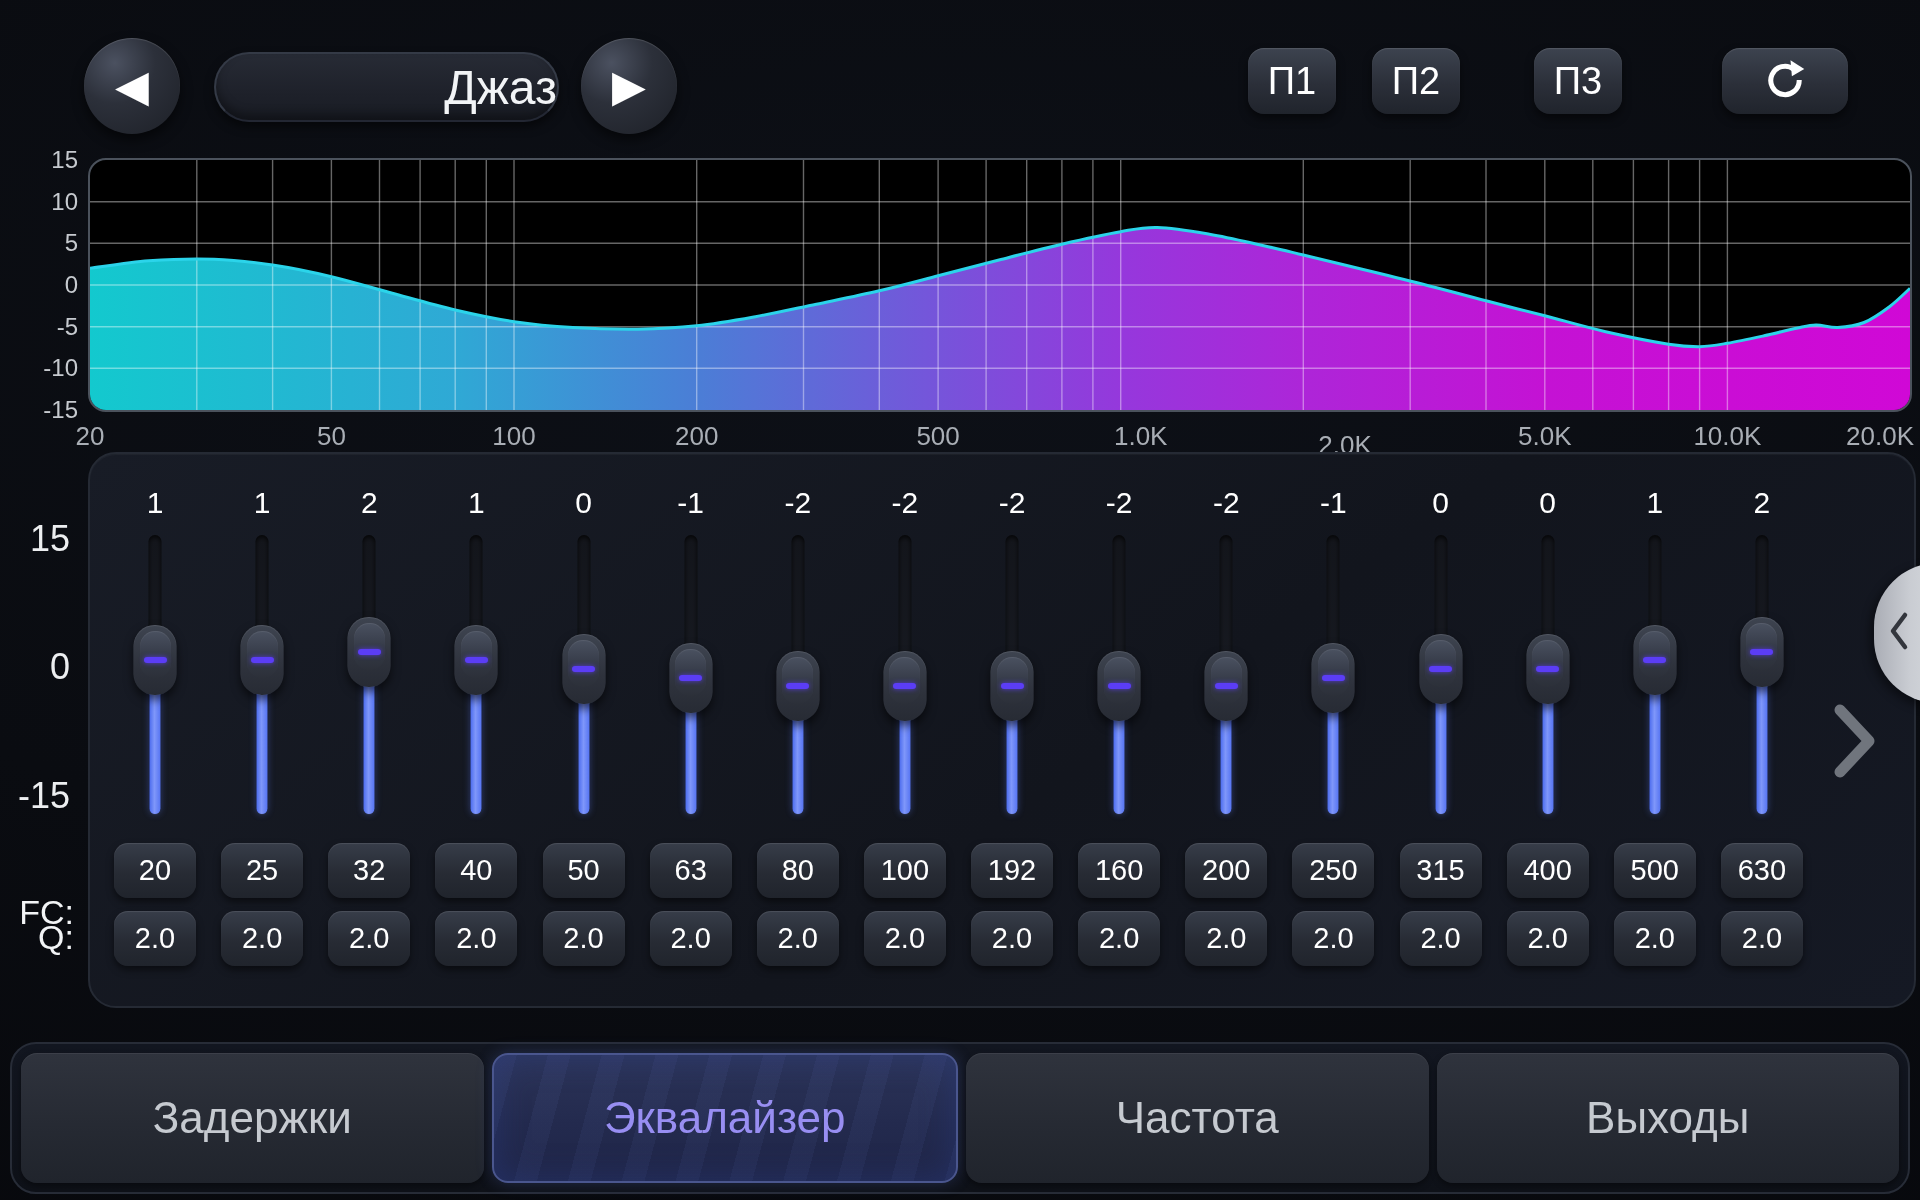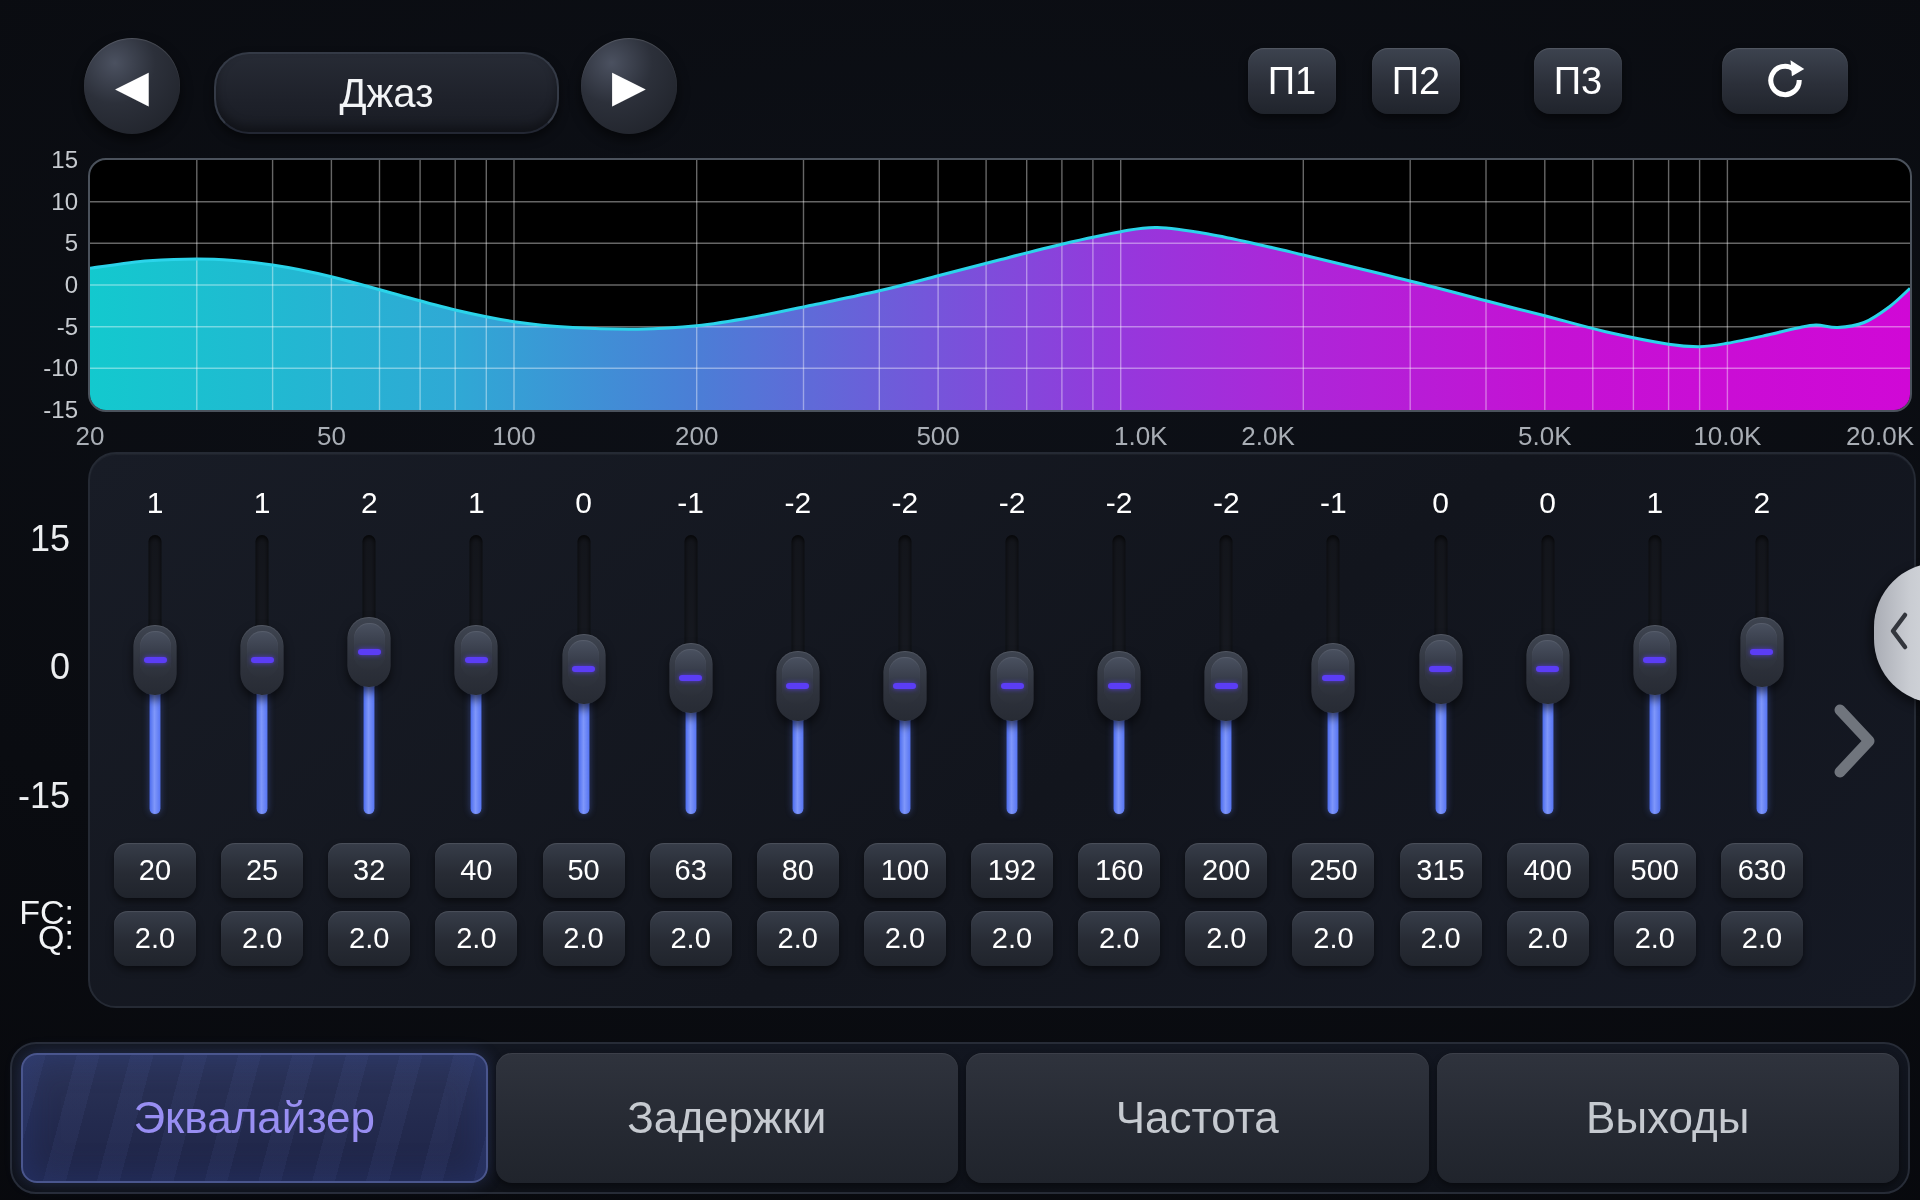--- a/index.html
+++ b/index.html
@@ -7,25 +7,25 @@
     background:radial-gradient(120% 90% at 50% 30%, #0d1017 0%, #0a0c11 55%, #07080c 100%);
     font-family:"Liberation Sans","DejaVu Sans",sans-serif;color:#fff;}
 
   
   .circle-btn{position:absolute;width:96px;height:96px;border-radius:50%;border:none;cursor:pointer;
     background:radial-gradient(circle at 32% 26%, #4b5160 0%, #2c303a 42%, #1d2027 100%);
     box-shadow:0 6px 12px rgba(0,0,0,.55), inset 0 1px 1px rgba(255,255,255,.14);
     color:#fff;display:flex;align-items:center;justify-content:center;padding:0;}
   .circle-btn .tri{font-size:44px;line-height:1;color:#fff;}
   #prev-btn{left:84px;top:38px;} #next-btn{left:581px;top:38px;}
-  .preset-pill{position:absolute;left:214px;top:52px;width:345px;height:82px;border-radius:35px;
+  .preset-pill{position:absolute;left:214px;top:52px;width:345px;height:70px;border-radius:35px;
     background:linear-gradient(180deg,#272b35 0%,#1e212a 60%,#191c24 100%);
     border:2px solid #343a46;border-bottom-color:#232733;box-sizing:border-box;
     box-shadow:0 5px 10px rgba(0,0,0,.5), inset 0 -6px 10px rgba(0,0,0,.35);
-    display:flex;align-items:center;justify-content:center;font-size:40px;color:#f2f4f6;}
+    display:flex;align-items:center;justify-content:flex-end;font-size:48px;color:#f2f4f6;}
   .mem-btn{position:absolute;top:48px;width:88px;height:66px;border-radius:16px;border:none;cursor:pointer;
     background:linear-gradient(180deg,#3d434f 0%,#2b2f39 55%,#20242c 100%);
     box-shadow:0 5px 9px rgba(0,0,0,.5), inset 0 1px 1px rgba(255,255,255,.12);
     color:#fff;font-size:38px;font-family:inherit;display:flex;align-items:center;justify-content:center;padding:0;}
   #p1-btn{left:1248px;} #p2-btn{left:1372px;} #p3-btn{left:1534px;}
   .reset-btn{position:absolute;left:1722px;top:48px;width:126px;height:66px;border-radius:18px;border:none;cursor:pointer;
     background:linear-gradient(180deg,#3d434f 0%,#2b2f39 55%,#20242c 100%);
     box-shadow:0 5px 9px rgba(0,0,0,.5), inset 0 1px 1px rgba(255,255,255,.12);
     display:flex;align-items:center;justify-content:center;padding:0;}
 
@@ -175,21 +175,21 @@
         <path d="M 0.0 108.3 C 9.8 107.1, 38.2 102.4, 58.8 100.8 C 79.4 99.3, 103.2 98.5, 123.8 99.2 C 144.5 99.9, 163.0 102.1, 182.6 105.0 C 202.2 107.9, 221.5 111.9, 241.4 116.7 C 261.4 121.4, 281.7 127.8, 302.3 133.3 C 322.9 138.9, 345.0 145.3, 365.2 150.0 C 385.5 154.7, 404.4 158.8, 424.0 161.7 C 443.6 164.6, 462.2 166.3, 482.8 167.5 C 503.5 168.8, 527.2 169.4, 547.9 169.2 C 568.5 168.9, 587.1 167.9, 606.7 165.8 C 626.3 163.8, 645.5 160.3, 665.5 156.7 C 685.4 153.1, 705.7 148.5, 726.4 144.2 C 747.0 139.9, 769.0 135.6, 789.3 130.8 C 809.6 126.1, 828.1 121.0, 848.1 115.8 C 868.0 110.7, 888.3 105.3, 909.0 100.0 C 929.6 94.7, 951.6 88.9, 971.9 84.2 C 992.2 79.4, 1014.8 74.4, 1030.7 71.7 C 1046.6 68.9, 1052.8 67.1, 1067.5 67.5 C 1082.3 67.9, 1102.2 71.3, 1119.4 74.2 C 1136.5 77.1, 1154.9 81.5, 1170.5 85.0 C 1186.2 88.5, 1196.4 91.0, 1213.3 95.0 C 1230.3 99.0, 1252.2 104.3, 1272.1 109.2 C 1292.1 114.0, 1312.4 118.9, 1333.0 124.2 C 1353.7 129.4, 1375.7 135.6, 1396.0 140.8 C 1416.2 146.1, 1434.8 150.7, 1454.8 155.8 C 1474.7 161.0, 1495.0 166.9, 1515.6 171.7 C 1536.3 176.4, 1562.9 181.7, 1578.6 184.2 C 1594.2 186.7, 1599.8 186.8, 1609.6 186.7 C 1619.4 186.5, 1626.6 185.1, 1637.4 183.3 C 1648.1 181.5, 1662.7 178.3, 1674.2 175.8 C 1685.7 173.3, 1697.9 170.1, 1706.5 168.3 C 1715.1 166.5, 1719.2 165.1, 1726.0 165.0 C 1732.9 164.9, 1739.7 167.9, 1747.7 167.5 C 1755.7 167.1, 1765.4 166.0, 1774.1 162.5 C 1782.7 159.0, 1791.8 152.4, 1799.5 146.7 C 1807.1 141.0, 1816.6 131.4, 1820.0 128.3" fill="none" stroke="#2BD4EA" stroke-width="3"></path>
       </svg>
   </div>
   <div id="x-ticks">
       <div class="xtick" style="left: 90px; transform: translateX(-50%);">20</div>
       <div class="xtick" style="left: 331.417px; transform: translateX(-50%);">50</div>
       <div class="xtick" style="left: 514.042px; transform: translateX(-50%);">100</div>
       <div class="xtick" style="left: 696.667px; transform: translateX(-50%);">200</div>
       <div class="xtick" style="left: 938.084px; transform: translateX(-50%);">500</div>
       <div class="xtick" style="left: 1120.71px; transform: translateX(-50%); margin-left: 20px;">1.0K</div>
-      <div class="xtick" style="left: 1268px; transform: translateX(-50%);">2.0K</div>
+      <div class="xtick" style="left: 1345px; transform: translateX(-50%); margin-top: 9px;">2.0K</div>
       <div class="xtick" style="left: 1544.75px; transform: translateX(-50%);">5.0K</div>
       <div class="xtick" style="left: 1727.38px; transform: translateX(-50%);">10.0K</div>
       <div class="xtick" style="right: 6px;">20.0K</div>
     </div>
 
   <div class="side-axis" style="top:519px;">15</div>
   <div class="side-axis" style="top:647px;">0</div>
   <div class="side-axis" style="top:776px;">-15</div>
   <div class="row-label" style="top:848px;margin-top:44px;">FC:</div>
   <div class="row-label" style="top:917px;">Q:</div>
@@ -382,27 +382,27 @@
   </div>
   <button class="page-chevron">
     <span>
       <svg width="44" height="76" viewBox="0 0 44 76">
         <polyline points="7,7 36,38 7,69" fill="none" stroke="#70757d" stroke-width="11" stroke-linecap="round" stroke-linejoin="round"></polyline>
       </svg>
     </span>
   </button>
 
   <div class="tabbar">
+    <div class="tab">
+        <span>Задержки</span>
+      </div>
     <div class="tab selected">
         <span>Эквалайзер</span>
       </div>
     <div class="tab">
-        <span>Задержки</span>
-      </div>
-    <div class="tab">
         <span>Частота</span>
       </div>
     <div class="tab">
         <span>Выходы</span>
       </div>
   </div>
 
 </div>
 
 </body></html>

